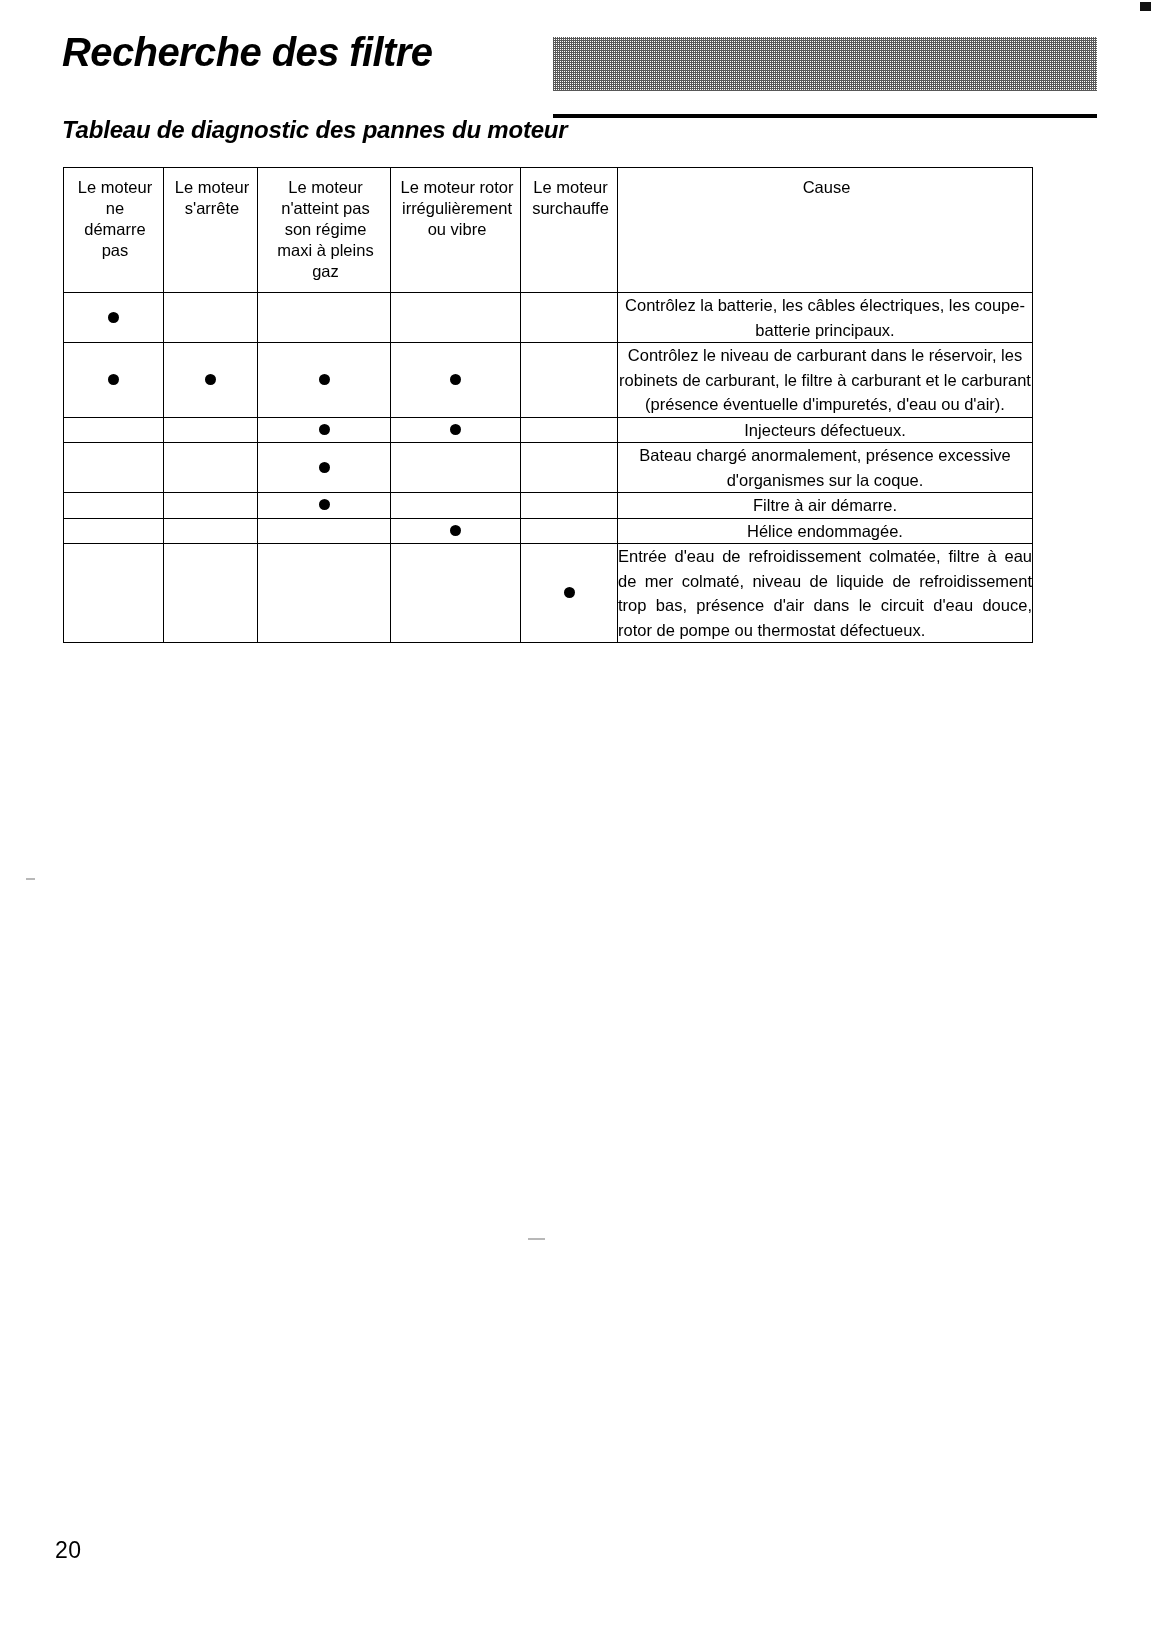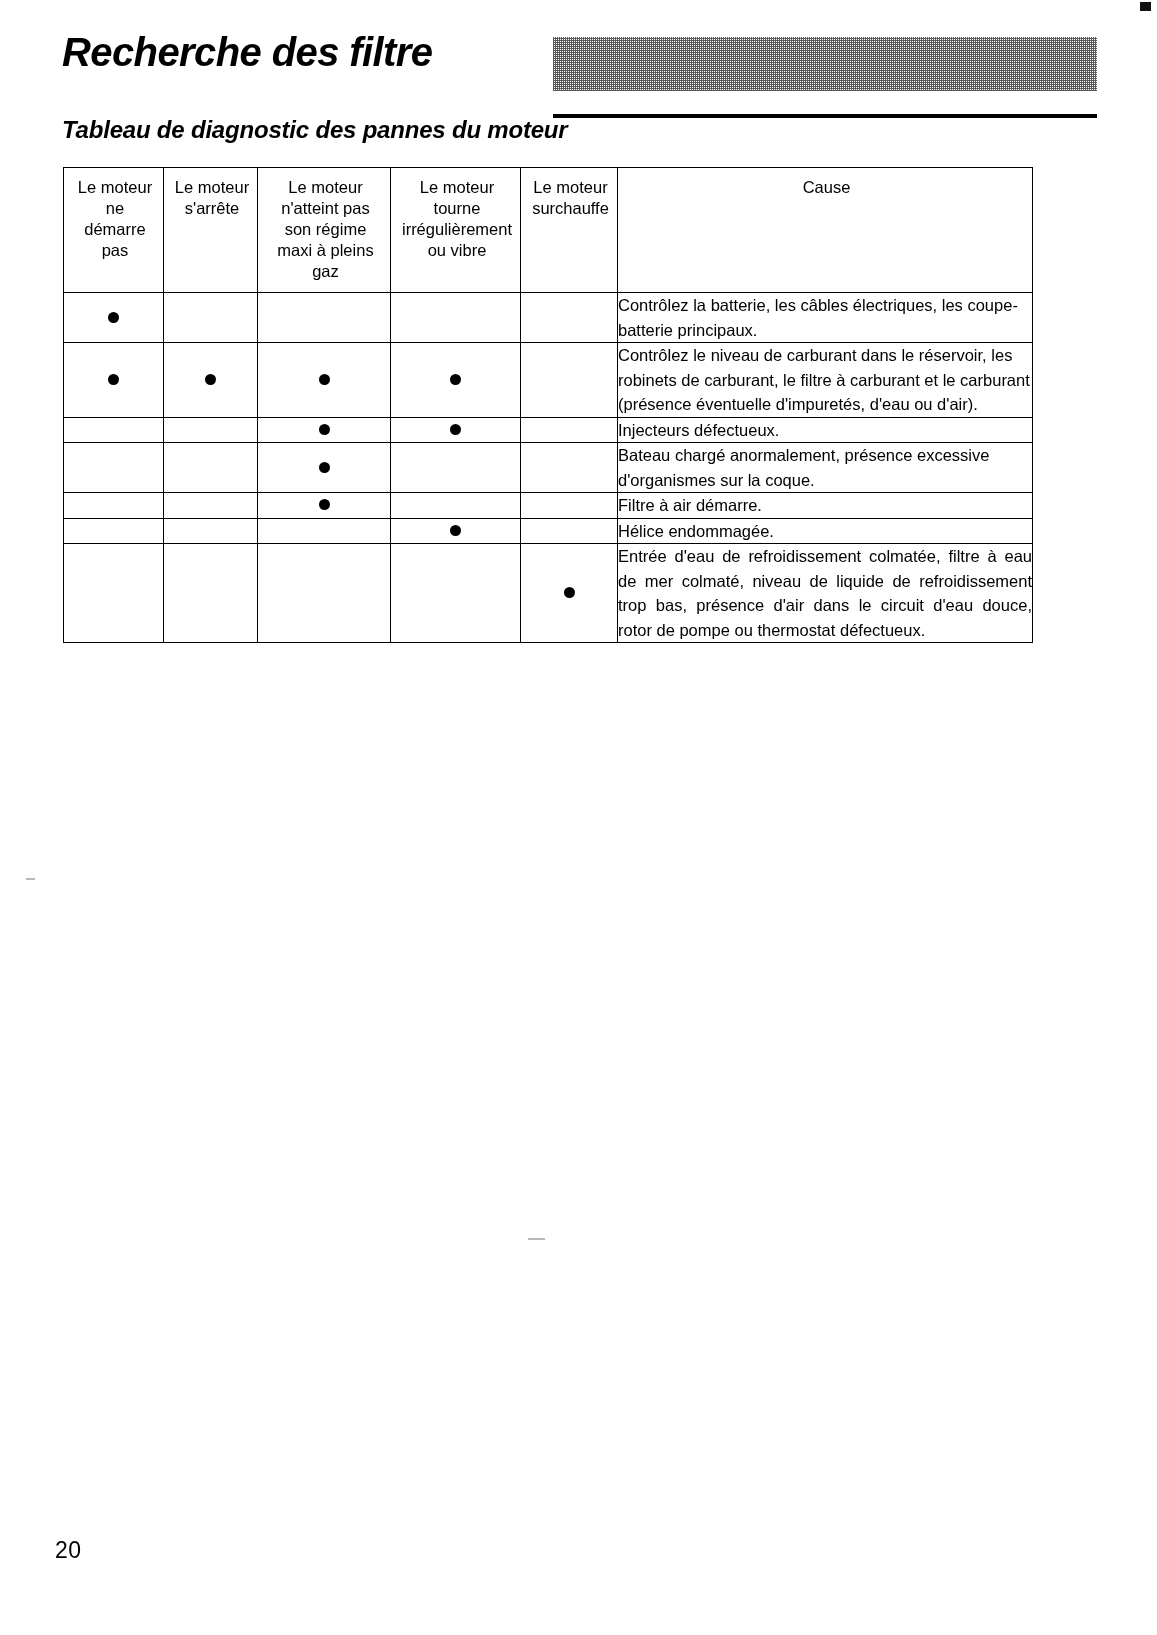--- a/index.html
+++ b/index.html
@@ -122,21 +122,21 @@
     border-radius: 50%;
     background: #000;
   }
   .dot.off { background: transparent; }
 
   .cause-cell {
     font-size: 16.5px;
     line-height: 24.5px;
     padding: 10px 12px 11px 12px;
     vertical-align: top;
-    text-align: left;
+    text-align: center;
   }
   .cause-cell.justify { text-align: justify; text-justify: inter-word; }
 
   
   .speck {
     position: absolute;
     background: #b8b8b8;
   }
 
   
@@ -162,21 +162,21 @@
   </div>
 
   <div class="subtitle">Tableau de diagnostic des pannes du moteur</div>
 
   <table class="diag-table">
     <thead>
       <tr>
         <th class="col-sym">Le moteur ne démarre pas</th>
         <th class="col-sym2">Le moteur s'arrête</th>
         <th class="col-sym3">Le moteur n'atteint pas son régime maxi à pleins gaz</th>
-        <th class="col-sym4">Le moteur tourne irrégulièrement ou vibre</th>
+        <th class="col-sym4">Le moteur rotor irrégulièrement ou vibre</th>
         <th class="col-sym5">Le moteur surchauffe</th>
         <th class="col-cause">Cause</th>
       </tr>
     </thead>
     <tbody id="table-body">
         <tr>
           <td class="mark-cell"><span class="dot"></span></td>
           <td class="mark-cell"><span class="dot off"></span></td>
           <td class="mark-cell"><span class="dot off"></span></td>
           <td class="mark-cell"><span class="dot off"></span></td>

